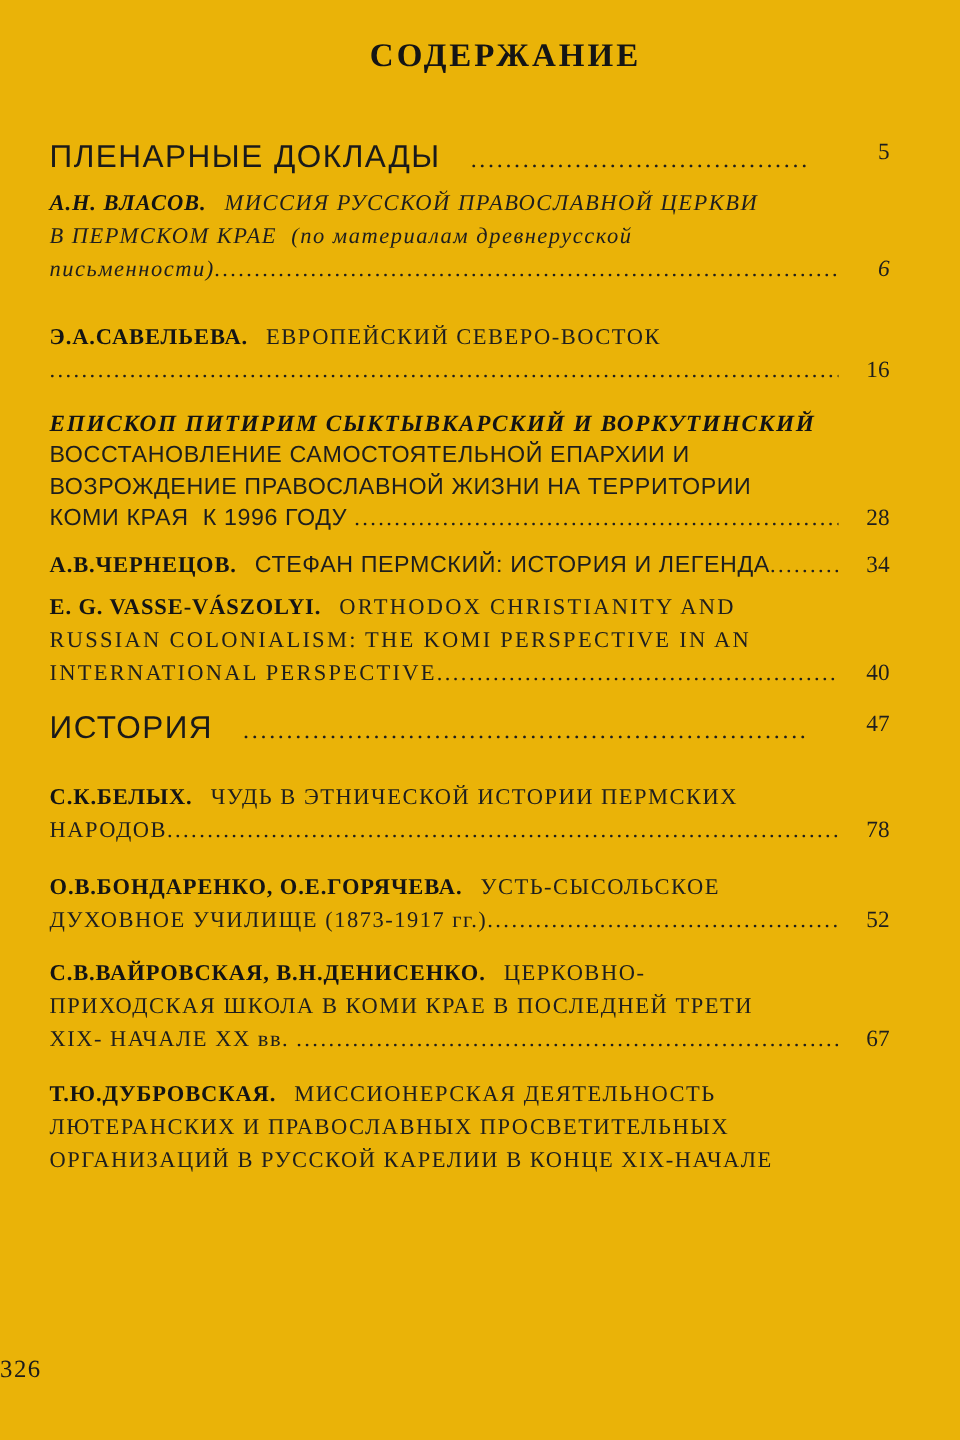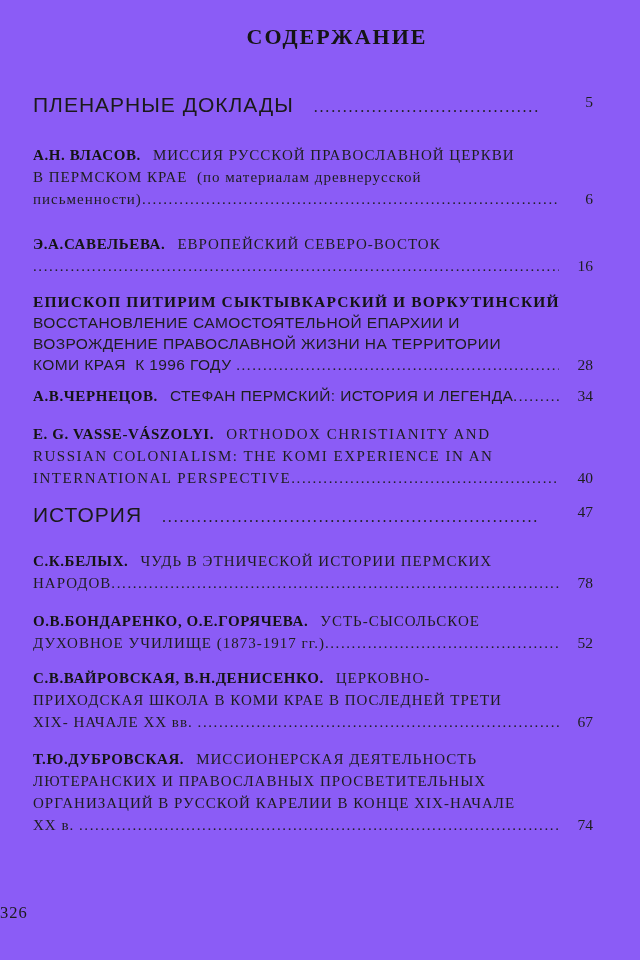--- a/index.html
+++ b/index.html
@@ -4,21 +4,21 @@
 <style>
   html, body { margin: 0; padding: 0; }
   body {
     width: 640px; height: 960px;
     background: #f4f4f2;
     font-family: "Liberation Serif", serif;
   }
   .page {
     position: relative;
     width: 640px; height: 960px;
-    background: #8b5cf6;
+    background: #eab308;
     color: #1e1e1e;
     overflow: hidden;
   }
   .content {
     padding: 24px 47px 0 33px; 
   }
   .doc-title {
     text-align: center;
     transform: translateX(24px);
     font-family: "Liberation Serif", serif;
@@ -51,21 +51,21 @@
   .ls-wide .t { letter-spacing: 1.5px; }
   .author {
     font-family: "Liberation Serif", serif;
     font-weight: bold;
     font-size: 15px;
     letter-spacing: 0.6px;
     margin-right: 12px;
     color: #141414;
     white-space: pre;
   }
-  .author.full-line { margin-right: 15px; letter-spacing: 1.1px; font-size: 15.5px; }
+  .author.full-line { margin-right: 15px; letter-spacing: 1.1px; font-size: 15.5px; font-style: italic; }
   .sec .line { line-height: 26px; gap: 20px; }
   .sec-label {
     font-family: "Liberation Sans", sans-serif;
     font-size: 21px;
     letter-spacing: 1px;
     color: #1a1a1a;
     white-space: pre;
   }
   .dots {
     flex: 1 1 auto;
@@ -91,25 +91,25 @@
   .footer-num {
     position: absolute;
     top: 903px; left: 0; right: 0;
     font-family: "Liberation Serif", serif;
     font-size: 16.5px;
     letter-spacing: 1px;
     color: #1b1b1b;
   }
   
   .m-e1  { margin-top: 42px; }
-  .m-e2  { margin-top: 24px; }
+  .m-e2  { margin-top: 5px; font-style: italic; }
   .m-e3  { margin-top: 23px; }
   .m-e4  { margin-top: 14px; }
   .m-e5  { margin-top: 9px; }
-  .m-e6  { margin-top: 16px; }
+  .m-e6  { margin-top: 6px; }
   .m-e7  { margin-top: 13px; }
   .m-e8  { margin-top: 20px; }
   .m-e9  { margin-top: 16px; }
   .m-e10 { margin-top: 16px; }
   .m-e11 { margin-top: 13px; }
   .m-e12 { margin-top: 15px; }
 </style>
 </head>
 <body>
 
@@ -158,21 +158,21 @@
     <div class="entry sans-title m-e5">
       <div class="line last">
         <span class="author">А.В.ЧЕРНЕЦОВ.</span><span class="t">СТЕФАН ПЕРМСКИЙ: ИСТОРИЯ И ЛЕГЕНДА</span>
         <span class="dots"></span>
         <span class="pagenum">34</span>
       </div>
     </div>
 
     <div class="entry ls-wide m-e6">
       <div class="line"><span class="author">E. G. VASSE-VÁSZOLYI.</span><span class="t">ORTHODOX CHRISTIANITY AND</span></div>
-      <div class="line"><span class="t">RUSSIAN COLONIALISM: THE KOMI EXPERIENCE IN AN</span></div>
+      <div class="line"><span class="t">RUSSIAN COLONIALISM: THE KOMI PERSPECTIVE IN AN</span></div>
       <div class="line last">
         <span class="t">INTERNATIONAL PERSPECTIVE</span>
         <span class="dots"></span>
         <span class="pagenum">40</span>
       </div>
     </div>
 
     <div class="entry sec m-e7">
       <div class="line last">
         <span class="sec-label">ИСТОРИЯ</span>
@@ -207,23 +207,18 @@
         <span class="t">XIX- НАЧАЛЕ XX вв. </span>
         <span class="dots"></span>
         <span class="pagenum">67</span>
       </div>
     </div>
 
     <div class="entry m-e12">
       <div class="line"><span class="author">Т.Ю.ДУБРОВСКАЯ.</span><span class="t">МИССИОНЕРСКАЯ ДЕЯТЕЛЬНОСТЬ</span></div>
       <div class="line"><span class="t">ЛЮТЕРАНСКИХ И ПРАВОСЛАВНЫХ ПРОСВЕТИТЕЛЬНЫХ</span></div>
       <div class="line"><span class="t">ОРГАНИЗАЦИЙ В РУССКОЙ КАРЕЛИИ В КОНЦЕ XIX-НАЧАЛЕ</span></div>
-      <div class="line last">
-        <span class="t">XX в. </span>
-        <span class="dots"></span>
-        <span class="pagenum">74</span>
-      </div>
     </div>
 
   </div>
 
   <div class="footer-num">326</div>
 </div>
 
 </body></html>

